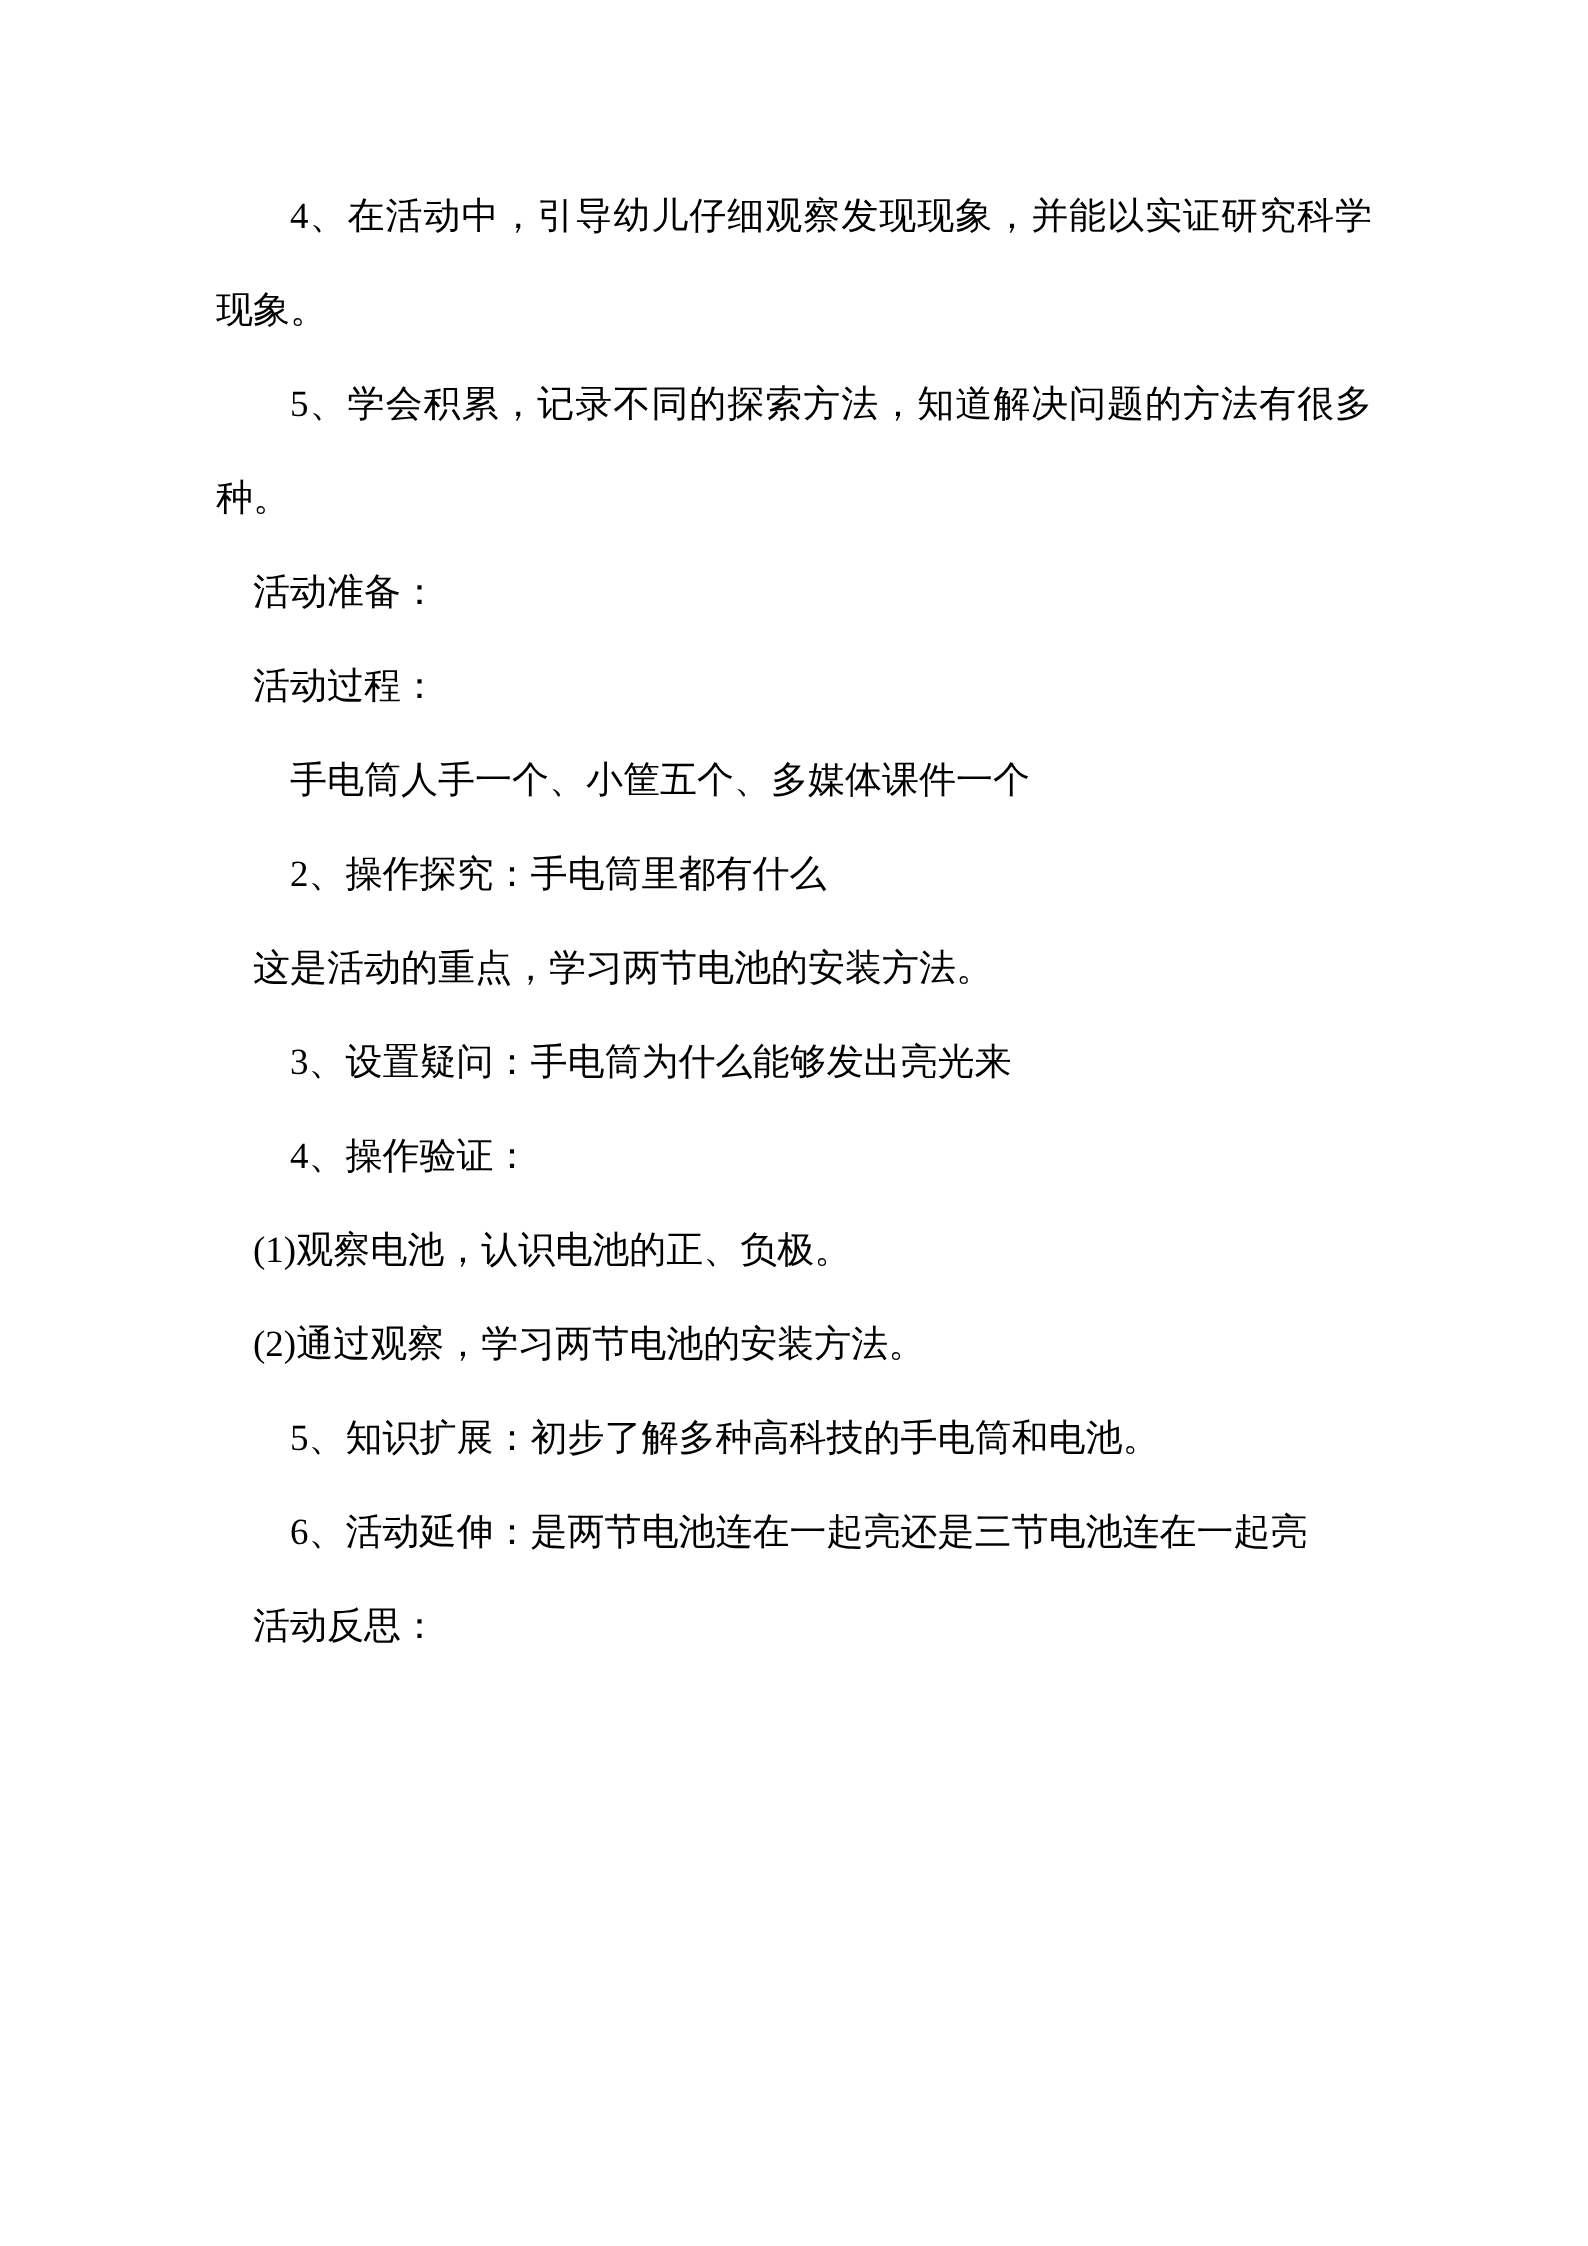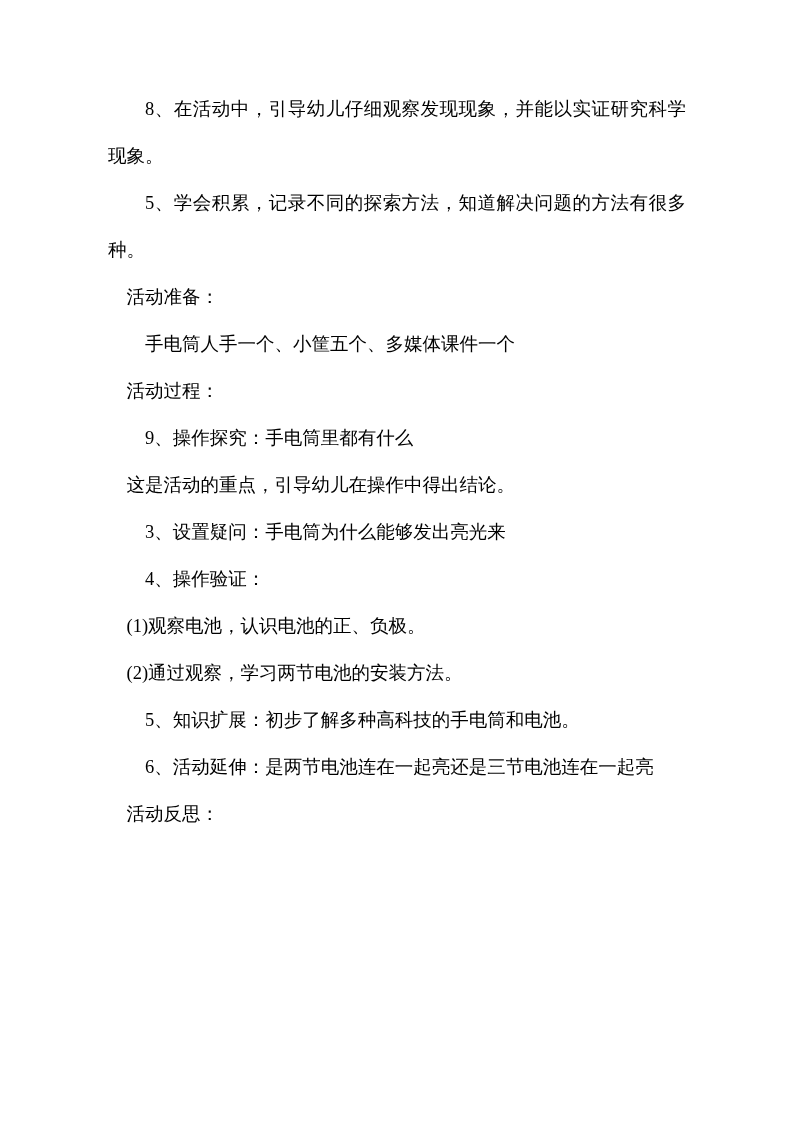--- a/index.html
+++ b/index.html
@@ -39,27 +39,27 @@
   .indent-1 {
     text-indent: 1em;
     font-family: Liberation Serif, serif;
   }
 </style>
 </head>
 <body>
 
 <div class="page">
   <div class="doc-body">
-    <p class="para indent-2">8、在活动中，引导幼儿仔细观察发现现象，并能以实证研究科学现象。</p>
+    <p class="para indent-2">4、在活动中，引导幼儿仔细观察发现现象，并能以实证研究科学现象。</p>
     <p class="para indent-2">5、学会积累，记录不同的探索方法，知道解决问题的方法有很多种。</p>
     <p class="para indent-1">活动准备：</p>
+    <p class="para indent-1">活动过程：</p>
     <p class="para indent-2">手电筒人手一个、小筐五个、多媒体课件一个</p>
-    <p class="para indent-1">活动过程：</p>
-    <p class="para indent-2">9、操作探究：手电筒里都有什么</p>
-    <p class="para indent-1">这是活动的重点，引导幼儿在操作中得出结论。</p>
+    <p class="para indent-2">2、操作探究：手电筒里都有什么</p>
+    <p class="para indent-1">这是活动的重点，学习两节电池的安装方法。</p>
     <p class="para indent-2">3、设置疑问：手电筒为什么能够发出亮光来</p>
     <p class="para indent-2">4、操作验证：</p>
     <p class="para indent-1">(1)观察电池，认识电池的正、负极。</p>
     <p class="para indent-1">(2)通过观察，学习两节电池的安装方法。</p>
     <p class="para indent-2">5、知识扩展：初步了解多种高科技的手电筒和电池。</p>
     <p class="para indent-2">6、活动延伸：是两节电池连在一起亮还是三节电池连在一起亮</p>
     <p class="para indent-1">活动反思：</p>
   </div>
 </div>
 

